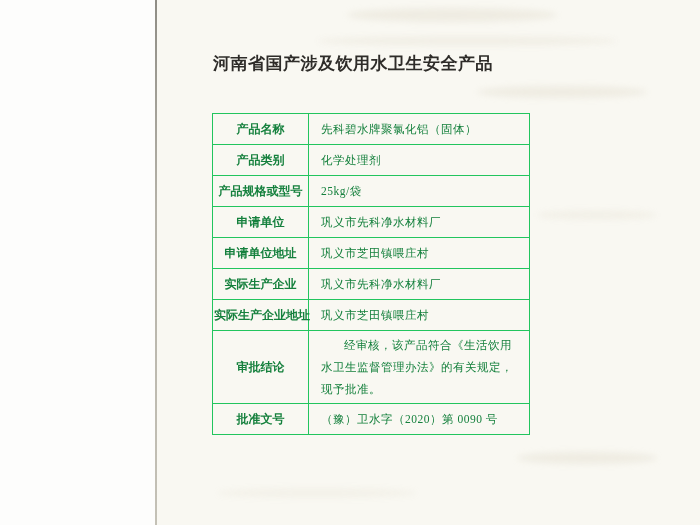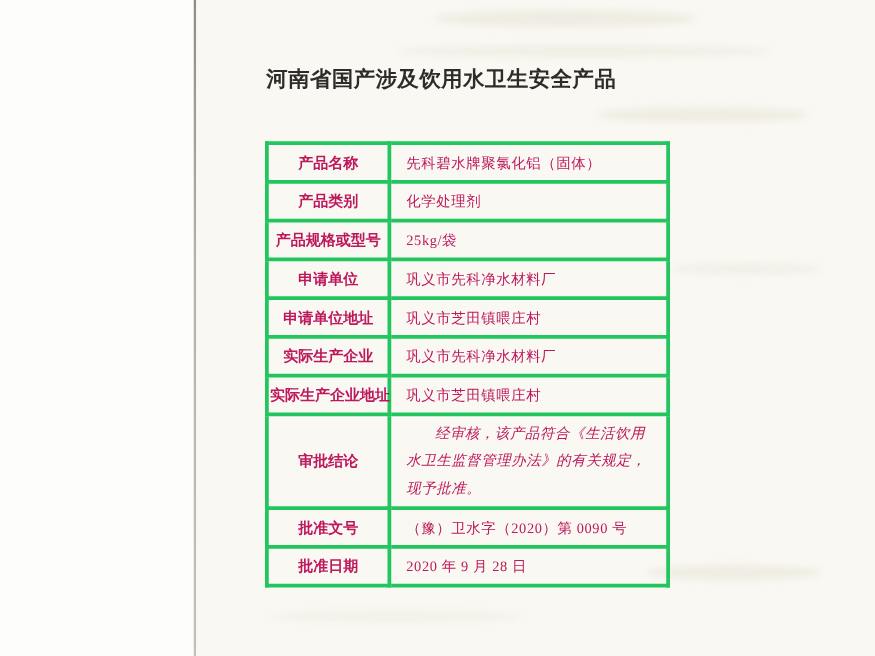--- a/index.html
+++ b/index.html
@@ -69,23 +69,23 @@
   }
 
   table.permit {
     position: absolute;
     left: 55px; top: 113px;
     width: 295px;
     border-collapse: collapse;
     table-layout: fixed;
   }
   table.permit td {
-    border: 3px solid #22c55e;
+    border: 1px solid #22c55e;
     vertical-align: middle;
-    color: #be185d;
+    color: #15803d;
     margin-left: 20px;
   }
   table.permit tr { height: 31px; }
   table.permit tr.conclusion-row { height: 52px; }
   table.permit tr.last-row { height: 27px; }
 
   td.lbl {
     width: 93px;
     text-align: center;
     font-weight: bold;
@@ -98,21 +98,20 @@
     width: 202px;
     font-size: 11.5px;
     letter-spacing: 0.5px;
     color: #3d3b36;
     padding: 0 6px 0 12px;
   }
   td.val.conclusion {
     line-height: 22px;
     text-indent: 2em;
     padding: 3px 9px 3px 12px;
-    font-style: italic;
   }
 </style>
 </head>
 <body>
 
 <div class="stage">
   <div class="left-strip"></div>
   <div class="edge-line"></div>
 
   <div class="page">
@@ -158,20 +157,16 @@
           <td class="val">巩义市芝田镇喂庄村</td>
         </tr>
         <tr class="conclusion-row">
           <td class="lbl">审批结论</td>
           <td class="val conclusion">经审核，该产品符合《生活饮用水卫生监督管理办法》的有关规定，现予批准。</td>
         </tr>
         <tr>
           <td class="lbl">批准文号</td>
           <td class="val">（豫）卫水字（2020）第 0090 号</td>
         </tr>
-        <tr>
-          <td class="lbl">批准日期</td>
-          <td class="val">2020 年 9 月 28 日</td>
-        </tr>
       </tbody>
     </table>
   </div>
 </div>
 
 </body></html>

